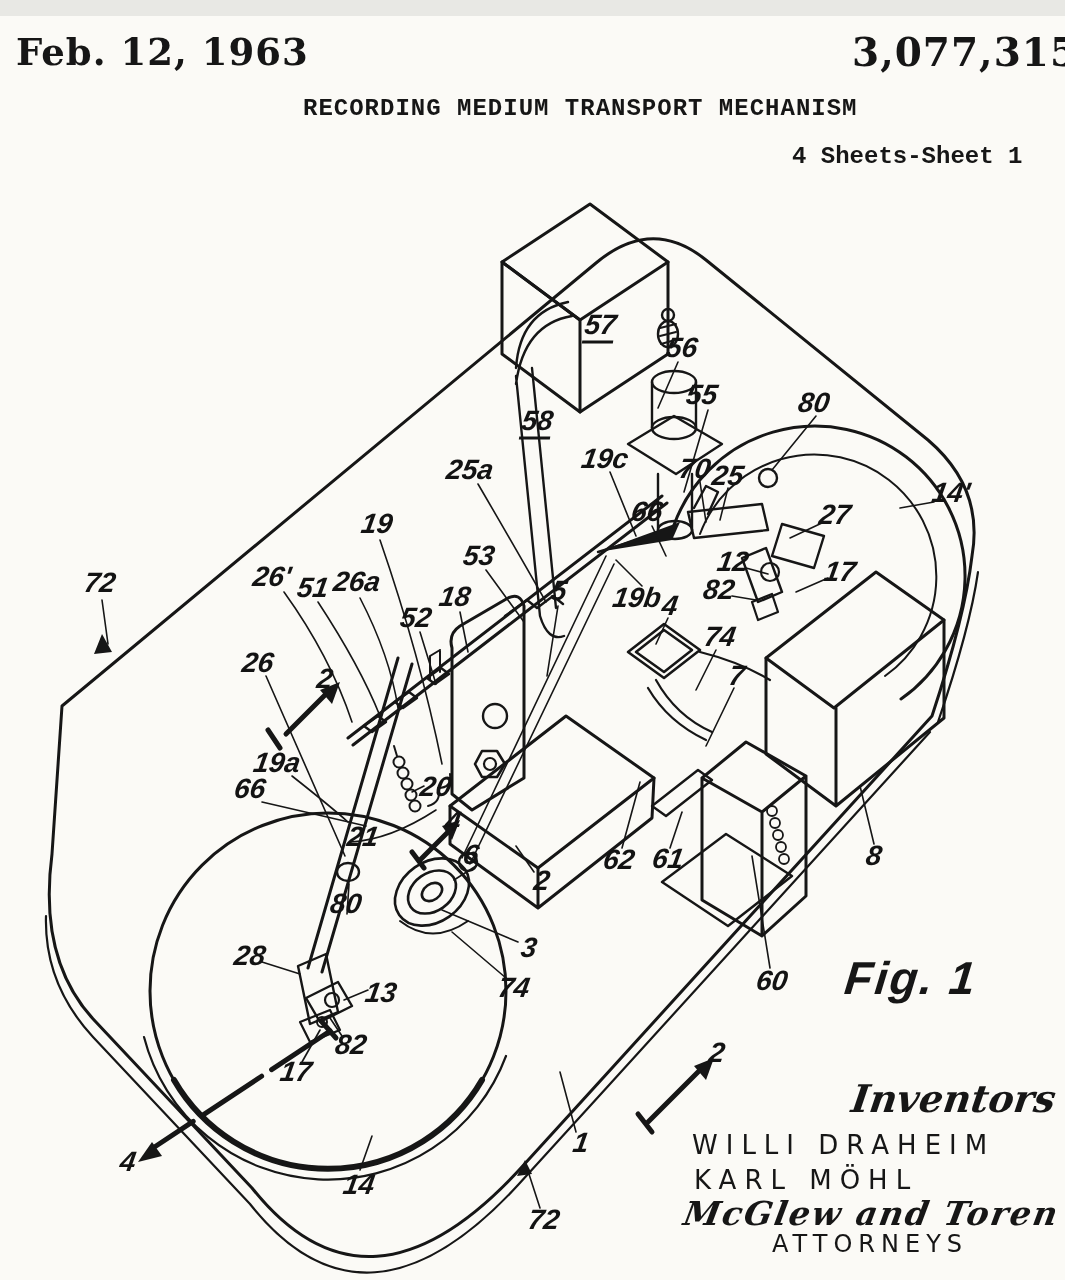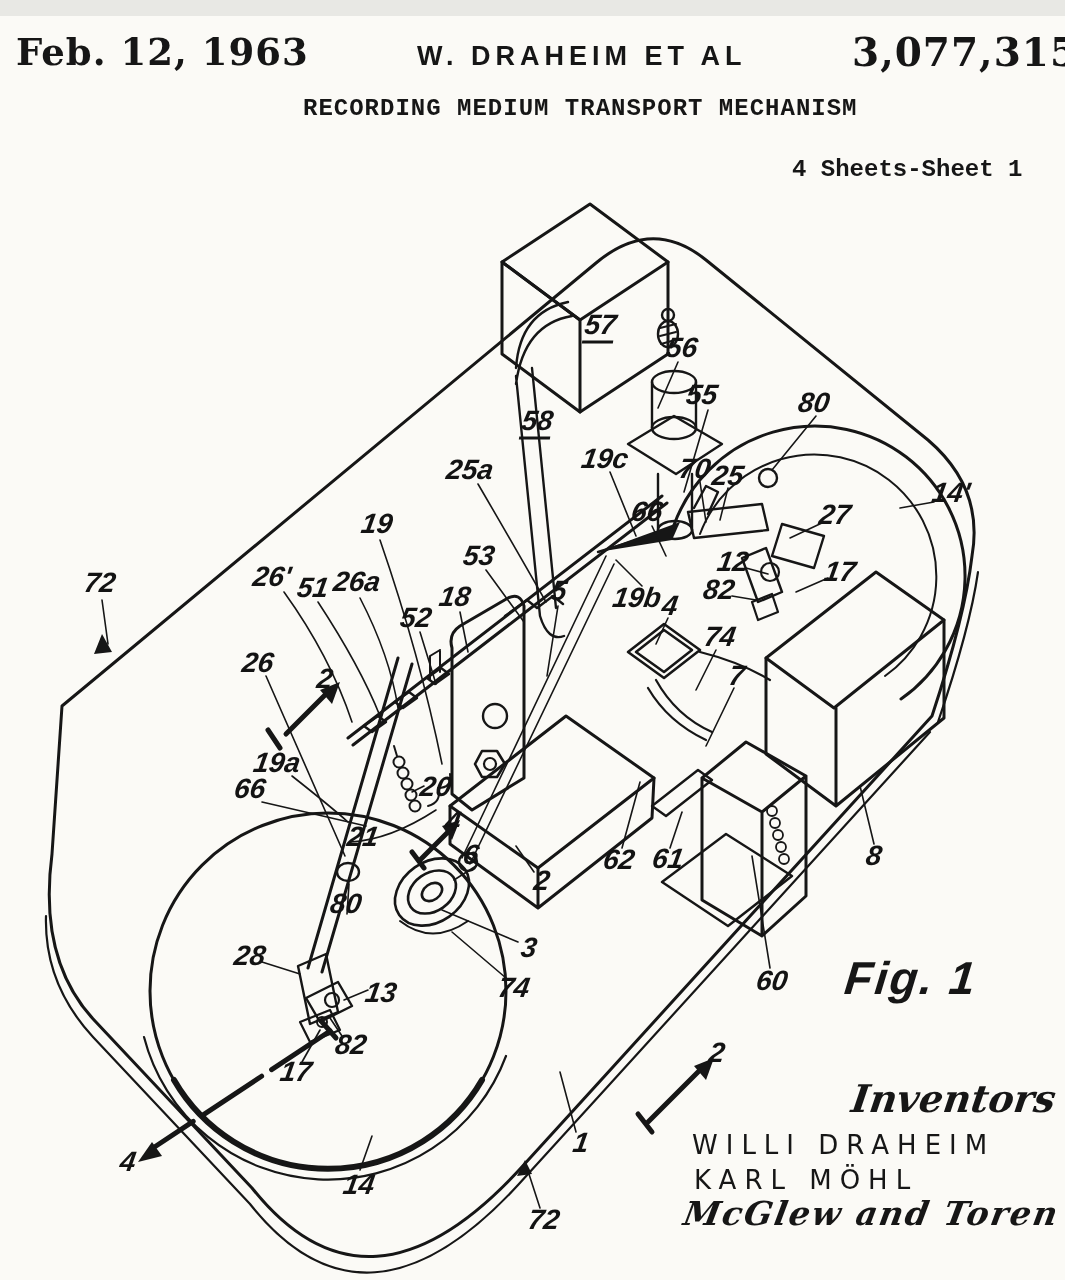--- a/index.html
+++ b/index.html
@@ -8,21 +8,21 @@
     background:#fbfaf6;color:#161616;overflow:hidden;
     font-family:"Liberation Sans",sans-serif;
   }
   .abs{position:absolute;white-space:nowrap;}
   
   .h-date{left:16px;top:14px;font:700 37px "DejaVu Serif",serif;letter-spacing:1px;}
   .h-party{left:417px;top:25px;font:700 27px "Liberation Sans",sans-serif;letter-spacing:5px;}
   .h-patnum{left:852px;top:13px;font:700 39px "DejaVu Serif",serif;letter-spacing:1px;}
   .h-title{left:303px;top:79px;font:700 24px "Liberation Mono",monospace;letter-spacing:1px;}
   .h-filed{left:26px;top:121px;font:700 24px "Liberation Mono",monospace;}
-  .h-sheet{left:792px;top:140px;font:700 24px "Liberation Mono",monospace;}
+  .h-sheet{left:792px;top:127px;font:700 24px "Liberation Mono",monospace;}
   
   .fig-caption{left:845px;top:935px;font:italic 700 46px "Liberation Sans",sans-serif;
     transform:skewX(-6deg);letter-spacing:2px;}
   
   .sig-inventors{left:852px;top:1060px;font:italic 700 38px "DejaVu Serif",serif;transform:skewX(-8deg);}
   .sig-name1{left:692px;top:1114px;font:500 26px "DejaVu Sans",sans-serif;letter-spacing:8px;}
   .sig-name2{left:694px;top:1149px;font:500 26px "DejaVu Sans",sans-serif;letter-spacing:8px;}
   .sig-attsig{left:684px;top:1178px;font:italic 700 33px "DejaVu Serif",serif;transform:skewX(-10deg);letter-spacing:2px;}
   .sig-attlabel{left:772px;top:1214px;font:500 24px "DejaVu Sans",sans-serif;letter-spacing:6px;}
   
@@ -33,21 +33,20 @@
   }
   .ref.u{border-bottom:3px solid #131313;padding-bottom:2px;}
   svg.drawing{position:absolute;left:0;top:0;z-index:1;}
 </style>
 </head>
 <body>
 
 <div class="page">
 
   <div class="abs h-date">Feb. 12, 1963</div>
-  <div class="abs h-party">W. DRAHEIM ET AL</div>
   <div class="abs h-patnum">3,077,315</div>
   <div class="abs h-title">RECORDING MEDIUM TRANSPORT MECHANISM</div>
   <div class="abs h-sheet">4 Sheets-Sheet 1</div>
 
   <svg class="drawing" width="1065" height="1280" viewBox="0 0 1065 1280" aria-hidden="true">
     <g fill="none" stroke="#161616" stroke-width="3" stroke-linejoin="round" stroke-linecap="round">
 
       <path d="M 62,690 L 596,247 Q 652,200 706,244 L 928,424 Q 984,472 972,540 Q 965,600 932,700 L 612,1052 L 520,1153 Q 368,1318 252,1172 L 95,1005 Q 38,945 52,838 Z"></path>
 
       <path stroke-width="2.2" d="M 930,716 L 610,1068 L 518,1169 Q 366,1334 250,1188 L 93,1021 Q 44,968 46,900"></path>
@@ -269,13 +268,14 @@
       <div class="ref" style="left: 581px; top: 1127px;">1</div>
       <div class="ref" style="left: 544px; top: 1204px;">72</div>
     </div>
 
   <div class="abs fig-caption">Fig. 1</div>
 
   <div class="abs sig-inventors">Inventors</div>
   <div class="abs sig-name1">WILLI DRAHEIM</div>
   <div class="abs sig-name2">KARL MÖHL</div>
   <div class="abs sig-attsig">McGlew and Toren</div>
+  <div class="abs sig-attlabel">ATTORNEYS</div>
 </div>
 
 </body></html>

